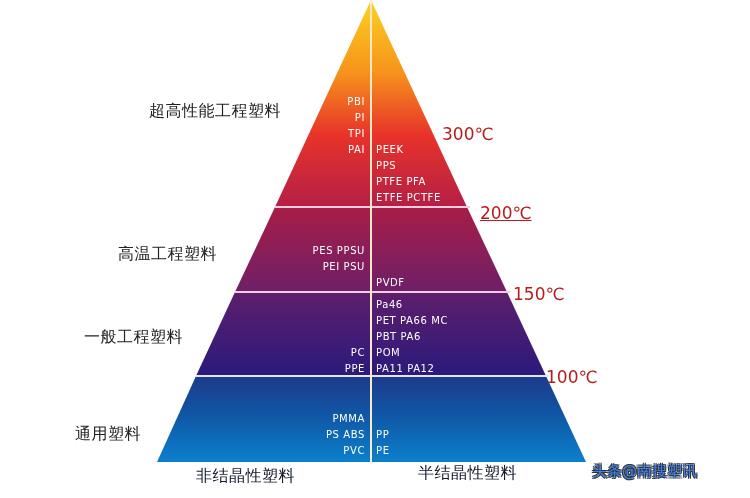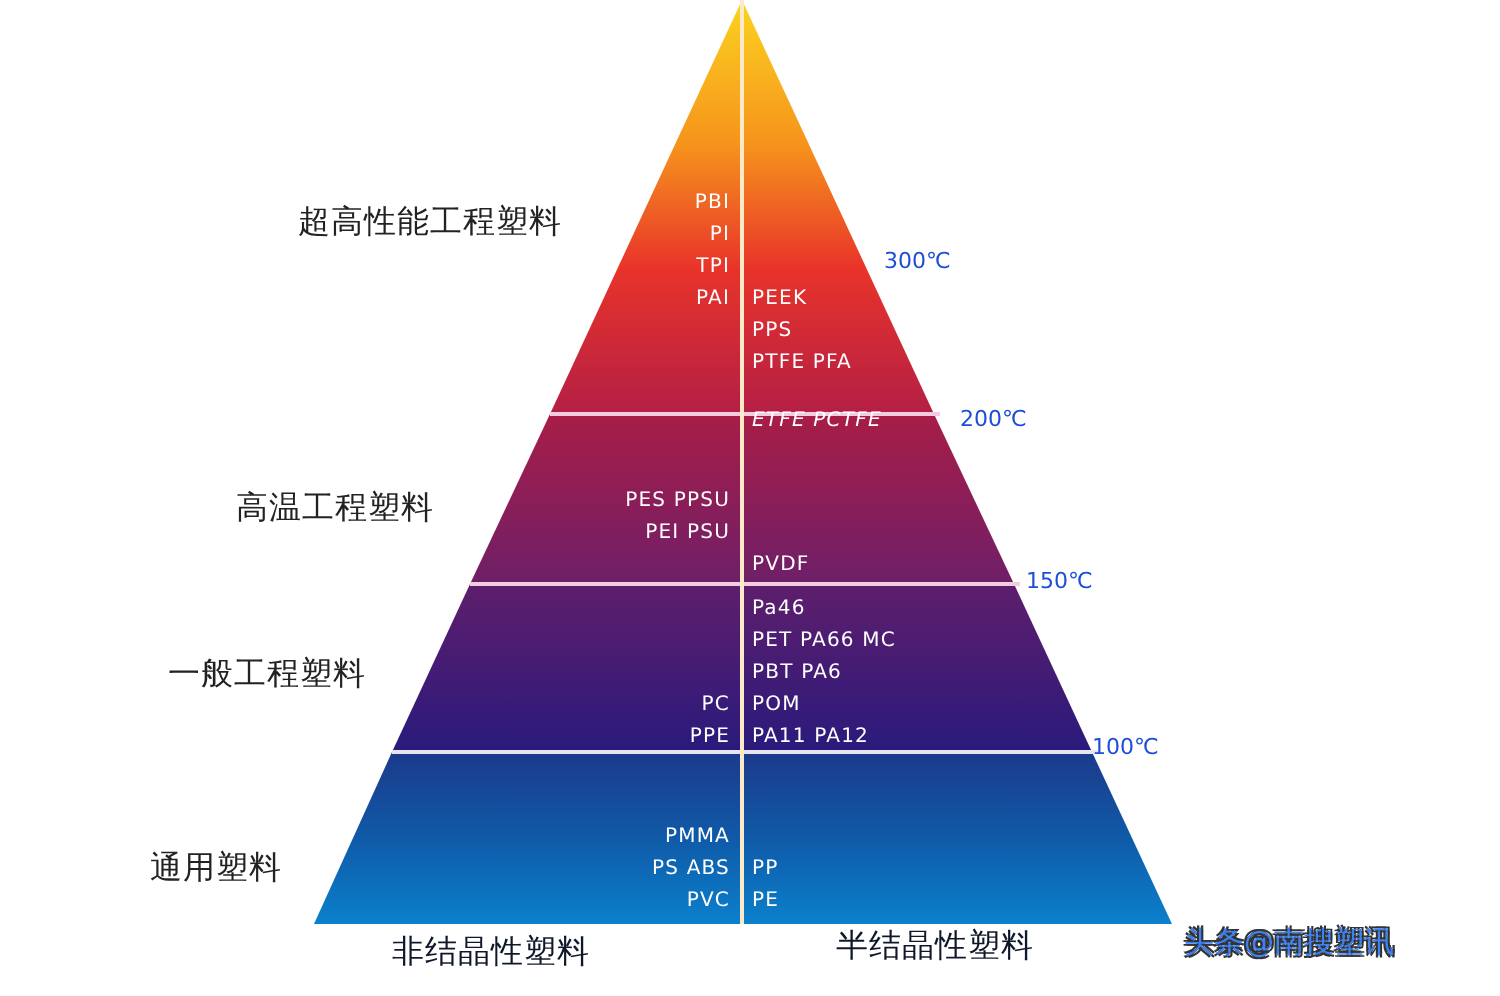--- a/index.html
+++ b/index.html
@@ -2,21 +2,21 @@
 <html><head>
   <meta charset="utf-8">
   <style>
     html, body { margin: 0; padding: 0; background: #ffffff; }
     body { width: 750px; height: 498px; position: relative; overflow: hidden;
            font-family: "DejaVu Sans", "Liberation Sans", sans-serif; }
     #stage { position: absolute; left: 0; top: 0; width: 750px; height: 460px; }
     svg#pyramid { position: absolute; left: 0; top: 0; }
     .tier-label { position: absolute; font-size: 16px; color: #222222; white-space: nowrap;
                   font-family: "DejaVu Sans", sans-serif; letter-spacing: 0.5px; }
-    .temp { position: absolute; font-size: 11px; color: #1d4ed8; white-space: nowrap;
+    .temp { position: absolute; font-size: 17px; color: #b91c1c; white-space: nowrap;
             font-family: "DejaVu Sans", sans-serif; }
     .mat { position: absolute; font-size: 10px; color: #ffffff; white-space: nowrap;
            font-family: "DejaVu Sans", sans-serif; letter-spacing: 0.6px; line-height: 14px; }
     .mat.left { text-align: right; }
     .mat.right { text-align: left; }
     .bottom-label { position: absolute; font-size: 16px; color: #0f172a; white-space: nowrap;
                     font-family: "DejaVu Sans", sans-serif; letter-spacing: 0.5px; }
     .watermark { position: absolute; font-size: 15px; color: #3b82f6; white-space: nowrap;
                  font-family: "DejaVu Sans", sans-serif;
                  text-shadow: 1px 1px 0 #333, -1px -1px 0 #333, 1px -1px 0 #333, -1px 1px 0 #333; }
@@ -64,35 +64,35 @@
 
     <line x1="371" y1="0" x2="371" y2="462" stroke="#fbe9c8" stroke-width="2"></line>
   </svg>
 
   <div class="tier-label" style="left:149px; top:101px;">超高性能工程塑料</div>
   <div class="tier-label" style="left:118px; top:244px;">高温工程塑料</div>
   <div class="tier-label" style="left:84px; top:327px;">一般工程塑料</div>
   <div class="tier-label" style="left:75px; top:424px;">通用塑料</div>
 
   <div class="temp" style="left:442px; top:124px;">300℃</div>
-  <div class="temp" style="left:480px; top:203px;">200℃</div>
+  <div class="temp" style="left:480px; top:203px;text-decoration:underline;">200℃</div>
   <div class="temp" style="left:513px; top:284px;">150℃</div>
   <div class="temp" style="left:546px; top:367px;">100℃</div>
 
   <div class="mat left" style="right:385px; top:95px;">
     <div>PBI</div>
     <div style="margin-top:2px;">PI</div>
     <div style="margin-top:2px;">TPI</div>
     <div style="margin-top:2px;">PAI</div>
   </div>
   <div class="mat right" style="left:376px; top:143px;">
     <div>PEEK</div>
     <div style="margin-top:2px;">PPS</div>
     <div style="margin-top:2px;">PTFE  PFA</div>
-    <div style="margin-top:15px;font-style:italic;">ETFE  PCTFE</div>
+    <div style="margin-top:2px;">ETFE  PCTFE</div>
   </div>
 
   <div class="mat left" style="right:385px; top:244px;">
     <div>PES  PPSU</div>
     <div style="margin-top:2px;">PEI  PSU</div>
   </div>
   <div class="mat right" style="left:376px; top:276px;">
     <div>PVDF</div>
   </div>
 

